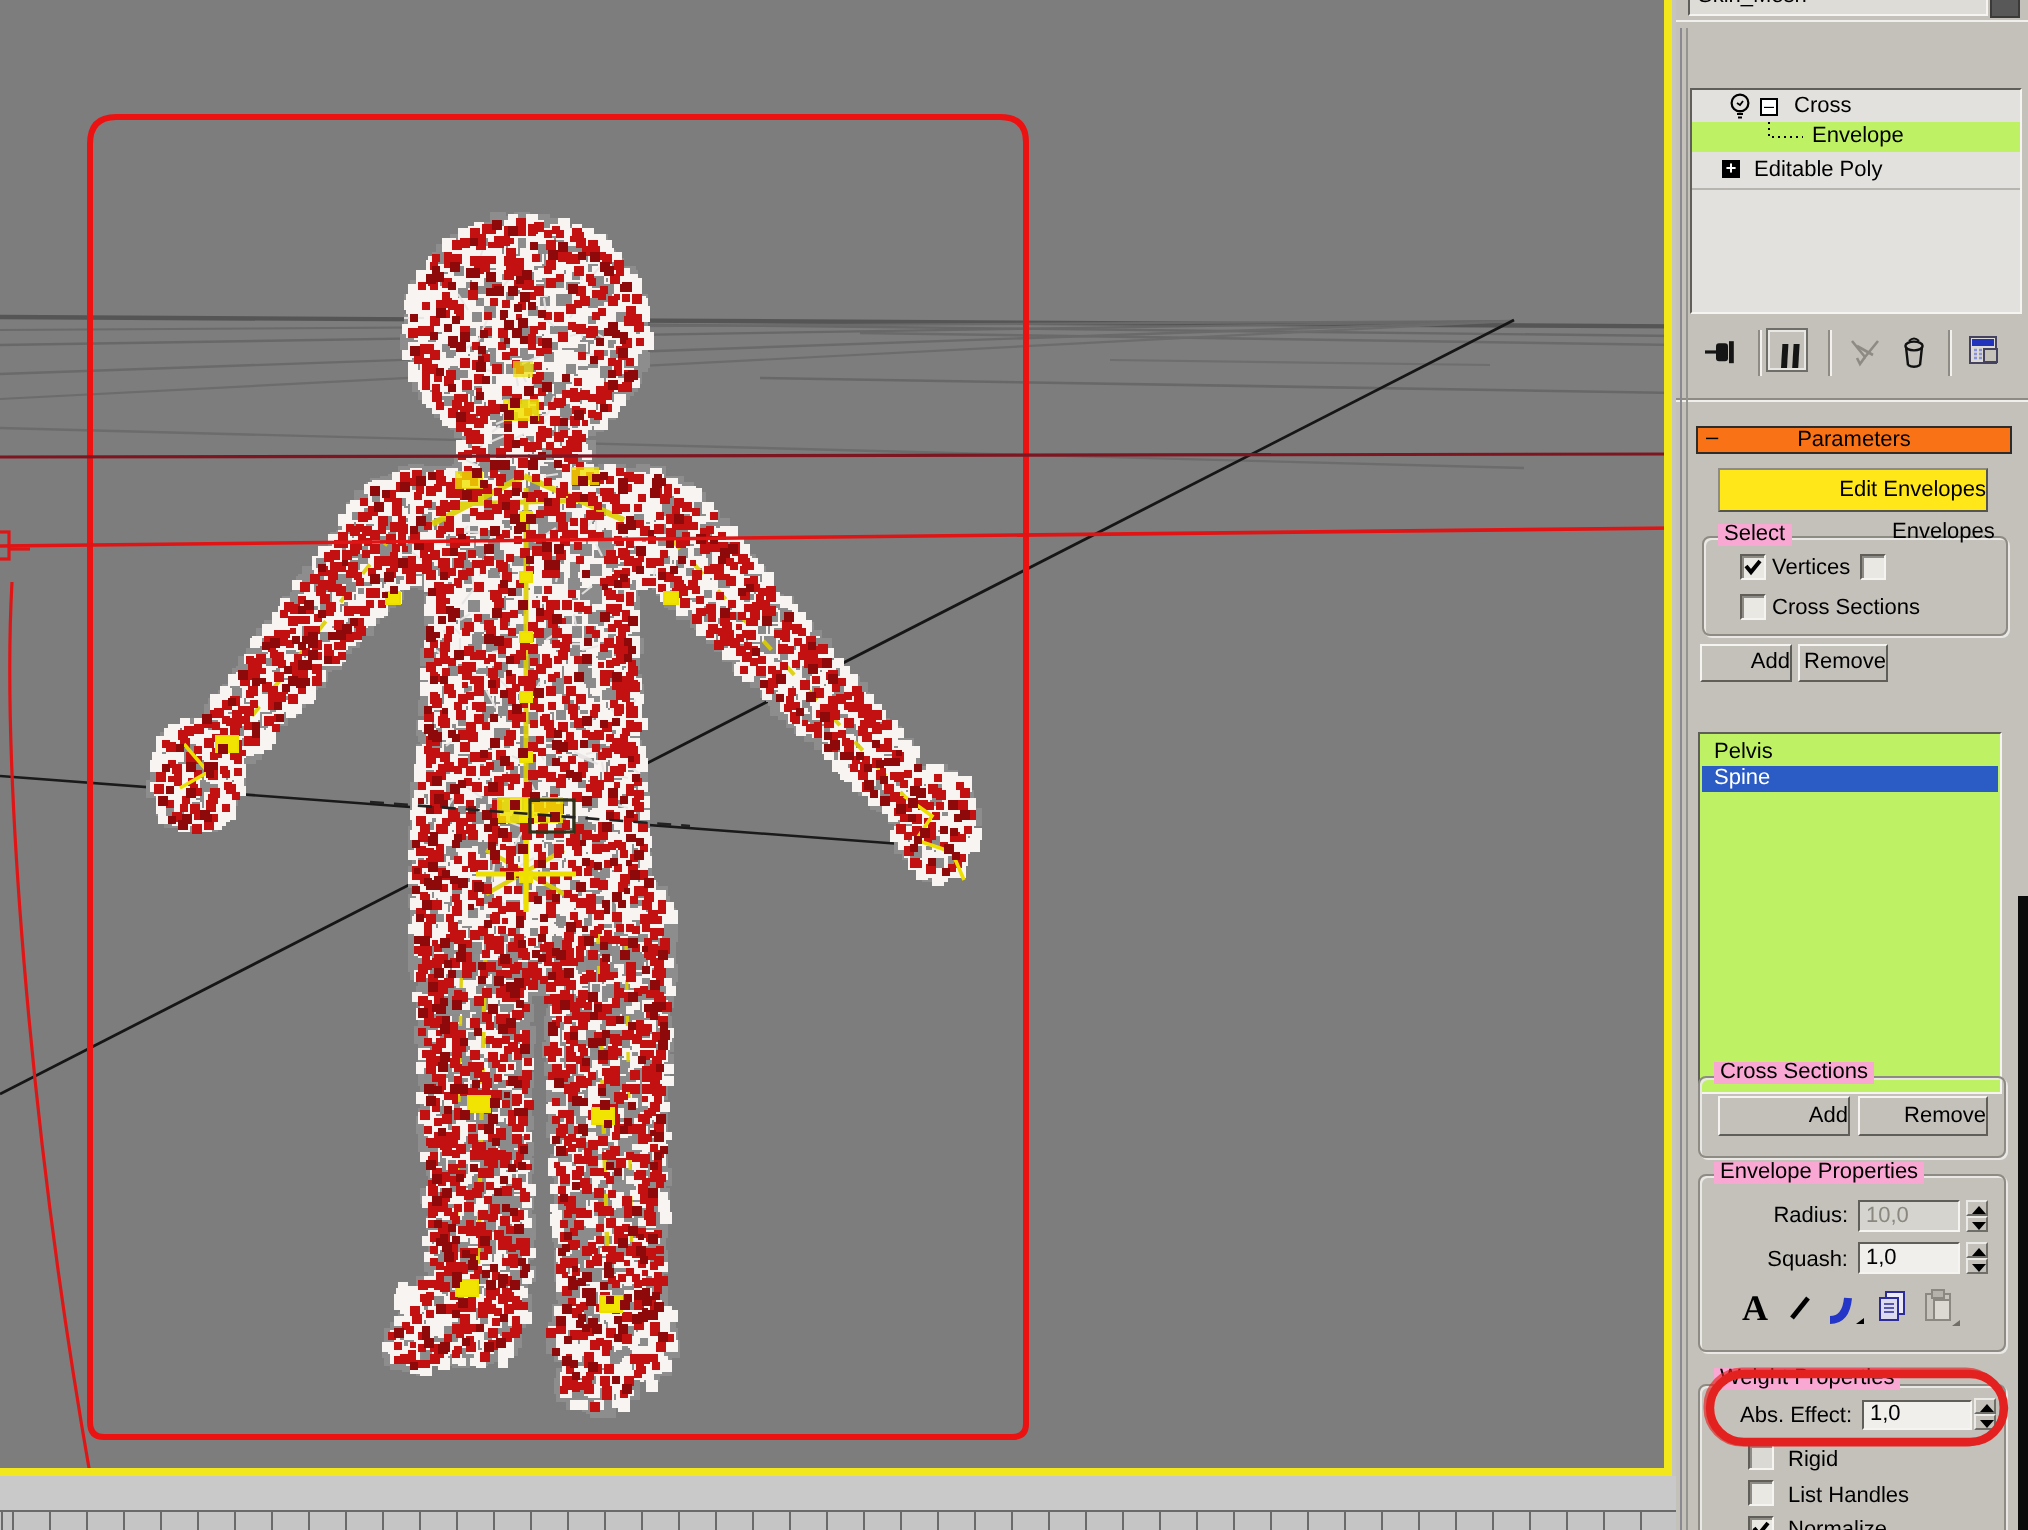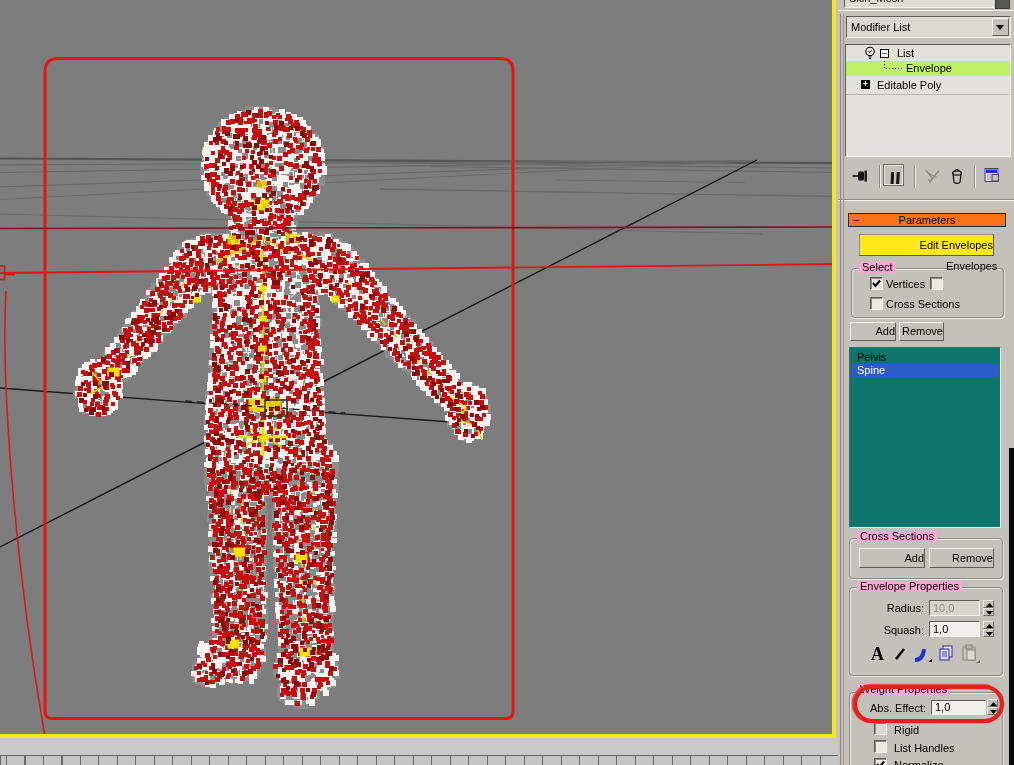--- a/index.html
+++ b/index.html
@@ -208,37 +208,29 @@
 <div class="abs" id="pedge"></div>
 <div class="abs" id="ystripR"></div>
 <div class="abs" id="ystripB"></div>
 <div class="abs" id="trackbar">
     <div class="abs" id="tb2"></div>
   </div>
 <div class="abs" id="panel">
 <div class="abs fld" style="left:6px;top:-12px;width:150px;height:20px;padding-left:4px;line-height:19px;background:#dedcd7">Skin_Mesh</div>
 <div class="abs" style="left:157px;top:0;width:15px;height:9px;background:#585858;border:1px solid #3a3a38;border-top:none"></div>
 <div class="abs" style="left:0;top:10px;width:176px;height:1px;background:#f0efec"></div>
-<div class="abs" style="left:8px;top:16px;width:165px;height:22px;border:1px solid;border-color:#5f5e59 #f5f4f1 #f5f4f1 #5f5e59;background:#dbd9d4">
-  <div class="abs" style="left:4px;top:3px;line-height:14px">Modifier List</div>
-  <div class="abs btn" style="right:1px;top:1px;width:17px;height:18px">
-    <svg width="9" height="6" style="position:absolute;left:3px;top:6px">
-          <polygon points="0,0 8,0 4,5" fill="#000"></polygon>
-        </svg>
-  </div>
-</div>
 <div class="abs fld" style="left:7px;top:44px;width:166px;height:113px">
   <div class="abs" style="left:0;top:1px;width:164px;height:15px">
     <svg width="14" height="14" style="position:absolute;left:17px;top:0">
           <circle cx="7" cy="5.5" r="4.2" fill="none" stroke="#000" stroke-width="1.1"></circle>
           <path d="M5.5 9.5h3M5.5 11h3M6 12.7h2" stroke="#000" stroke-width="1" fill="none"></path>
           <path d="M5.5 5.5l1.5 1 1.5-2" stroke="#000" stroke-width="0.9" fill="none"></path>
         </svg>
     <span class="abs" style="left:34px;top:3px;width:9px;height:9px;background:#fff;border:1px solid #000;line-height:7px;text-align:center;font-size:9px">–</span>
-    <span class="abs" style="left:51px;top:1px">List</span>
+    <span class="abs" style="left:51px;top:1px">Cross</span>
   </div>
   <div class="abs" style="left:0;top:16px;width:164px;height:15px;background:#bef264">
     <svg width="60" height="15" style="position:absolute;left:0;top:0">
           <path d="M38.5 0v7.5h17" stroke="#000" stroke-width="1" fill="none" stroke-dasharray="1,2"></path>
         </svg>
     <span class="abs" style="left:60px;top:1px">Envelope</span>
   </div>
   <div class="abs" style="left:0;top:33px;width:164px;height:15px">
     <span class="abs" style="left:15px;top:2px;width:9px;height:9px;background:#000;color:#fff;line-height:9px;text-align:center;font-size:9px;font-weight:bold">+</span>
     <span class="abs" style="left:31px;top:1px">Editable Poly</span>
@@ -289,21 +281,21 @@
         <path d="M2 5l2.5 3L9 2.5" stroke="#000" stroke-width="2" fill="none"></path>
       </svg>
     </div>
 <div class="abs lbl" style="left:48px;top:278px">Vertices</div>
 <div class="abs cb" style="left:92px;top:277px"></div>
 <div class="abs lbl" style="left:108px;top:260px">Envelopes</div>
 <div class="abs cb" style="left:32px;top:297px"></div>
 <div class="abs lbl" style="left:48px;top:298px">Cross Sections</div>
 <div class="abs btn" style="left:12px;top:322px;width:46px;height:19px">Add</div>
 <div class="abs btn" style="left:61px;top:322px;width:45px;height:19px">Remove</div>
-<div class="abs fld" style="left:11px;top:347px;width:152px;height:181px;background:#0f766e">
+<div class="abs fld" style="left:11px;top:366px;width:152px;height:181px;background:#bef264">
   <div class="abs" style="left:7px;top:3px">Pelvis</div>
   <div class="abs" style="left:1px;top:16px;width:148px;height:13px;background:#2b5bc4;color:#fff;padding-left:6px;line-height:13px">Spine</div>
 </div>
 <div class="abs grp" style="left:11px;top:538px;width:154px;height:41px"></div>
 <div class="abs glabel" style="left:19px;top:531px">Cross Sections</div>
 <div class="abs btn" style="left:21px;top:548px;width:66px;height:20px;line-height:18px">Add</div>
 <div class="abs btn" style="left:91px;top:548px;width:65px;height:20px;line-height:18px">Remove</div>
 <div class="abs grp" style="left:11px;top:587px;width:154px;height:89px"></div>
 <div class="abs glabel" style="left:19px;top:581px">Envelope Properties</div>
 <div class="abs lbl" style="left:0;top:602px;width:86px;text-align:right">Radius:</div>

